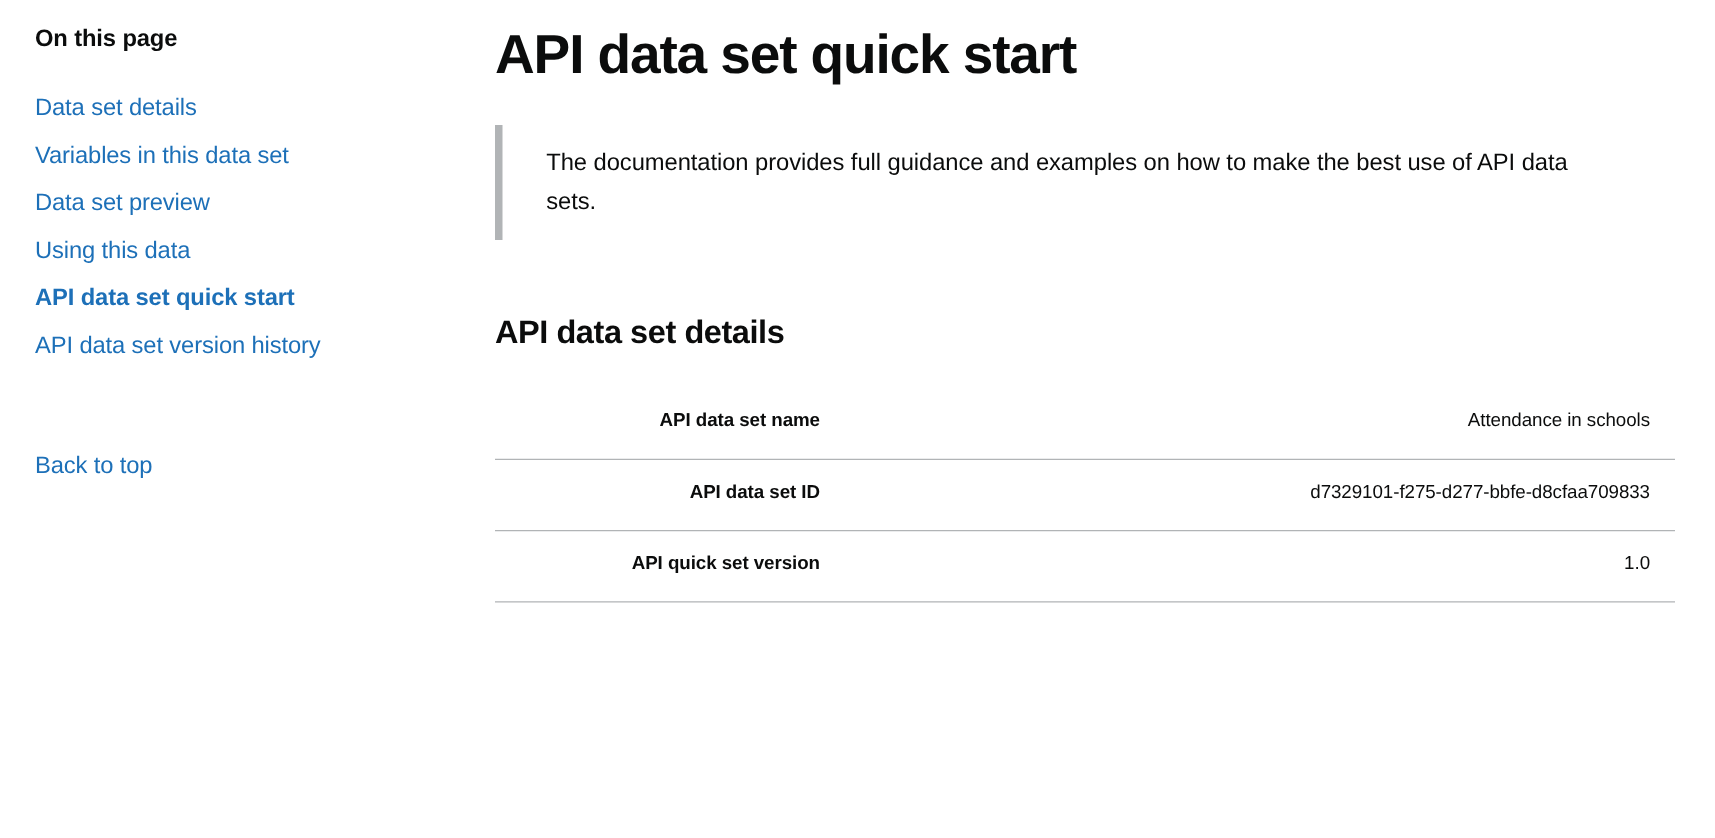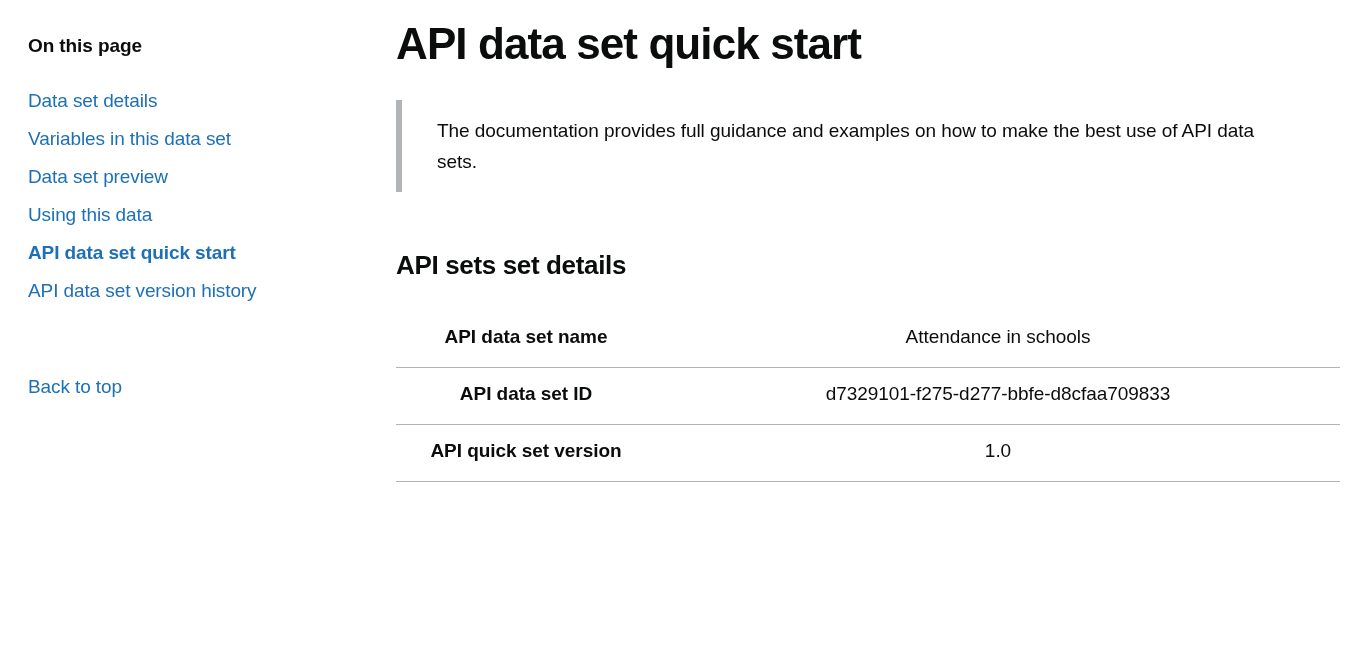--- a/index.html
+++ b/index.html
@@ -18,21 +18,21 @@
     position: relative;
     width: 1372px;
     height: 670px;
     background: #ffffff;
   }
 
   
   .sidebar {
     position: absolute;
     left: 28px;
-    top: 16px;
+    top: 2px;
     width: 330px;
   }
   .sidebar-heading {
     font-size: 19px;
     font-weight: bold;
     line-height: 1.2;
     color: #0b0c0c;
     margin: 0;
     padding-top: 19px;
     letter-spacing: -0.1px;
@@ -121,23 +121,23 @@
   .details-table {
     width: 944px;
     border-collapse: collapse;
     margin-top: 30px;
   }
   .details-table tr {
     border-bottom: 1px solid #b1b4b6;
   }
   .details-table th,
   .details-table td {
-    text-align: center;
+    text-align: right;
     vertical-align: top;
-    font-size: 19px;
+    font-size: 15px;
     line-height: 28px;
     padding: 12px 20px 16px 0;
     letter-spacing: -0.05px;
   }
   .details-table th {
     font-weight: bold;
     width: 280px;
     color: #0b0c0c;
   }
   .details-table td {
@@ -178,21 +178,21 @@
   </nav>
 
   <main class="main">
 
     <h1 class="page-title">API data set quick start</h1>
 
     <div class="inset-text">
       <p>The documentation provides full guidance and examples on how to make the best use of API data sets.</p>
     </div>
 
-    <h2 class="section-heading">API sets set details</h2>
+    <h2 class="section-heading">API data set details</h2>
 
     <table class="details-table">
       <tbody>
         <tr>
           <th>API data set name</th>
           <td>Attendance in schools</td>
         </tr>
         <tr>
           <th>API data set ID</th>
           <td>d7329101-f275-d277-bbfe-d8cfaa709833</td>

